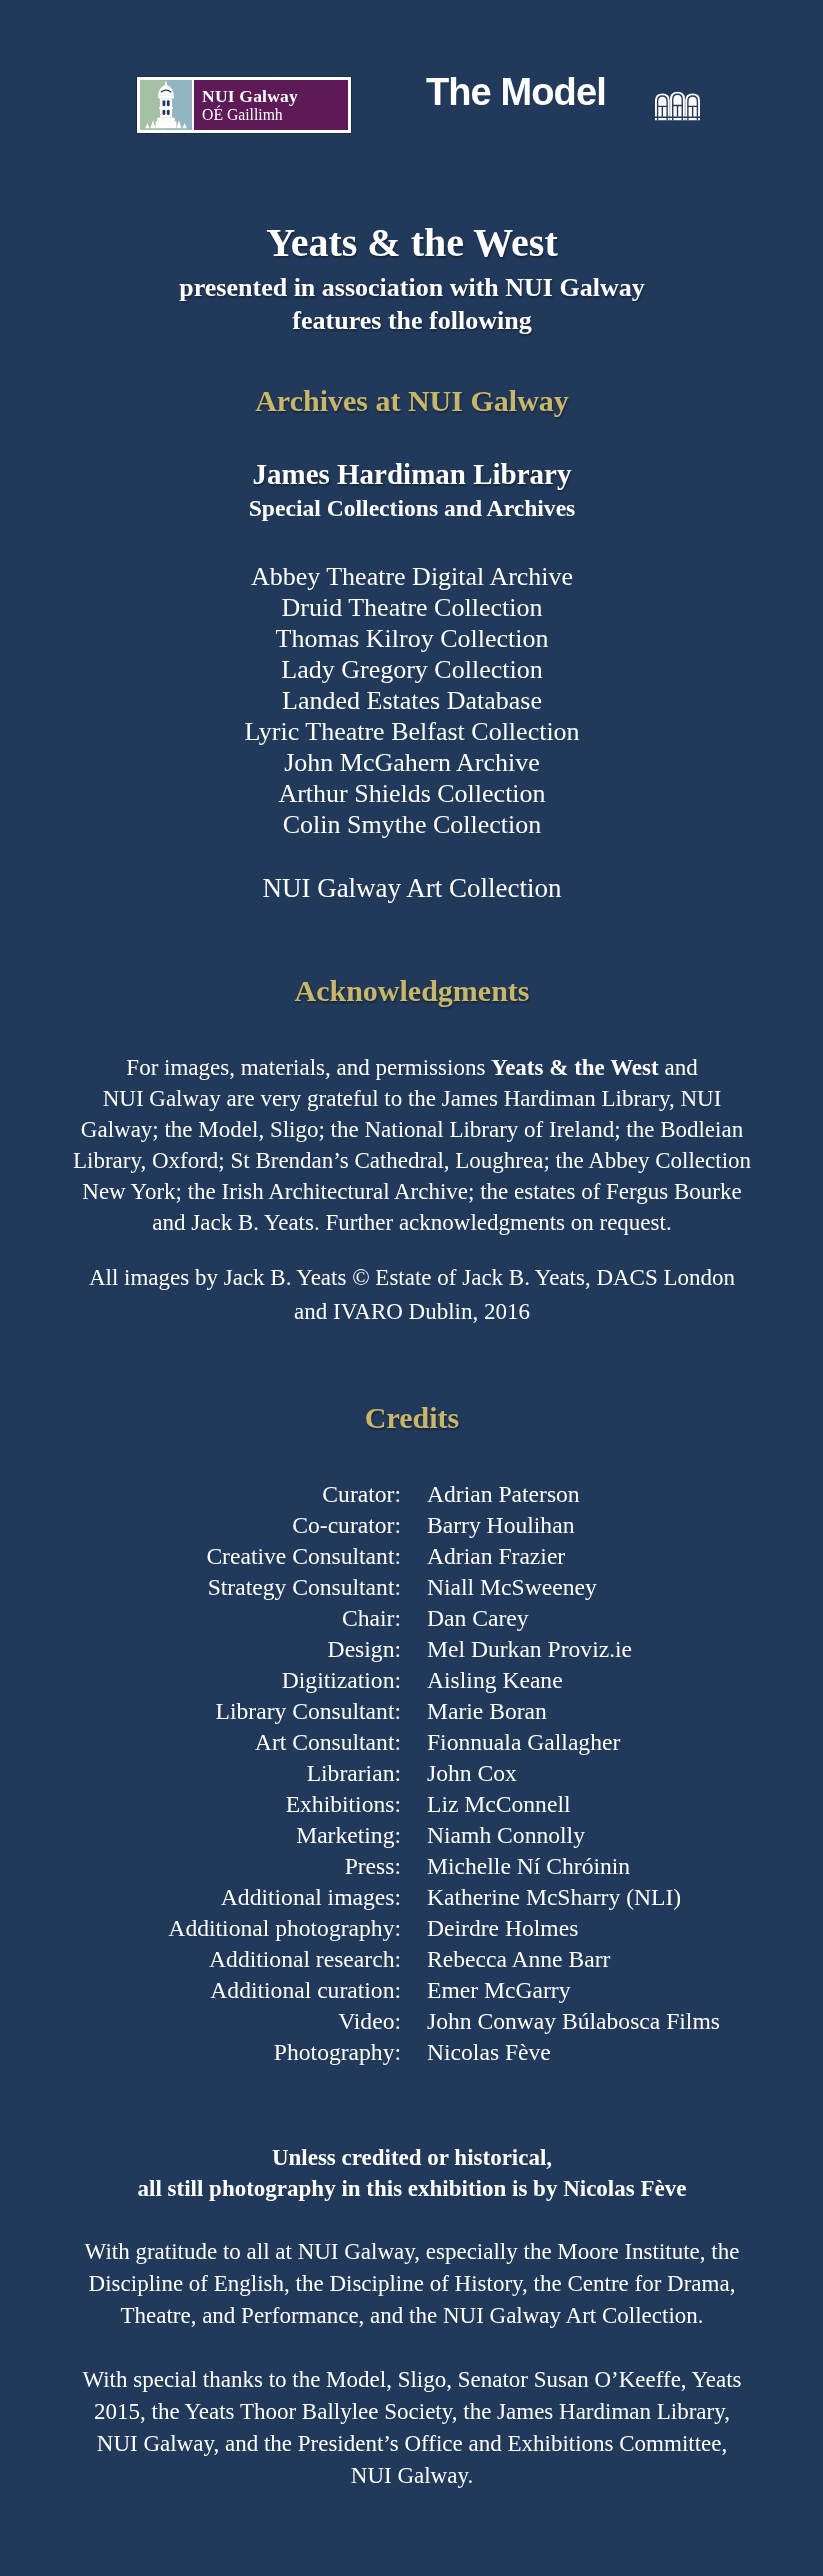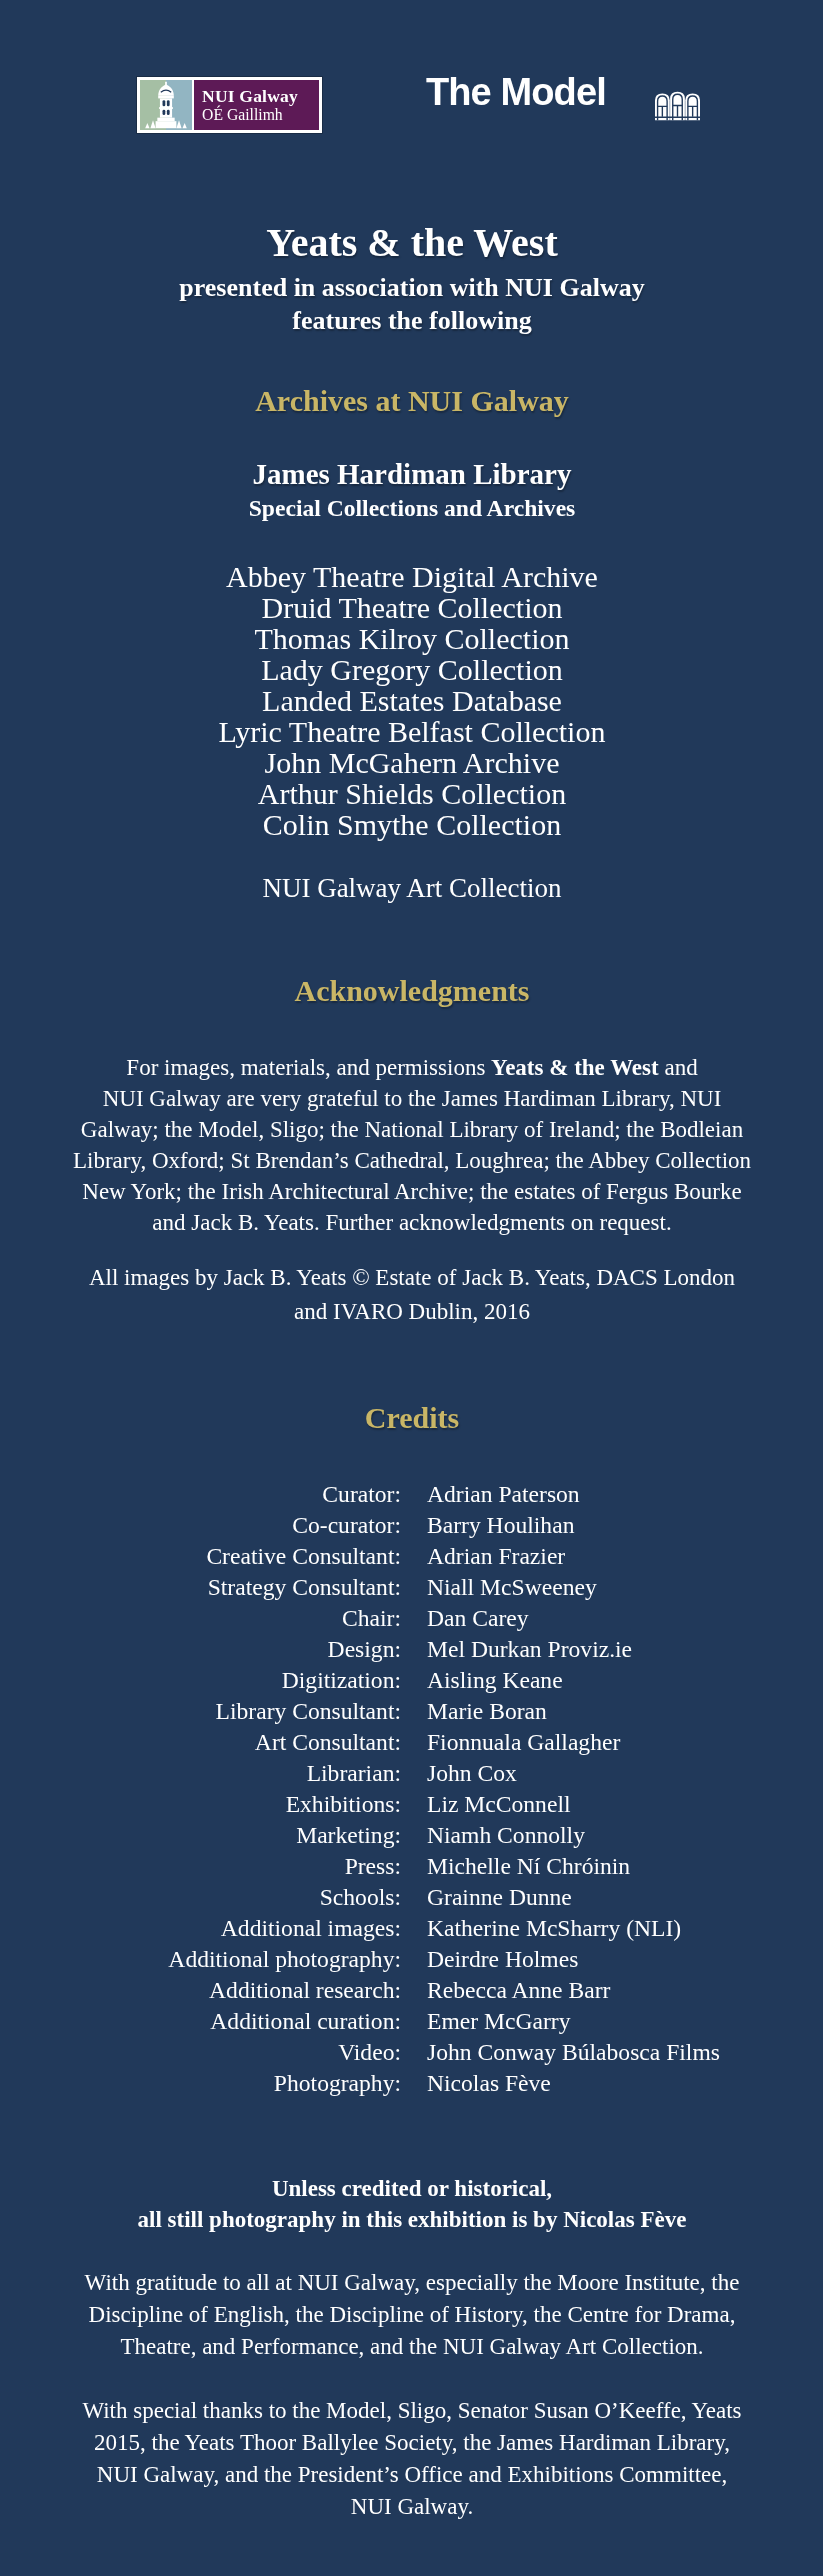--- a/index.html
+++ b/index.html
@@ -4,21 +4,21 @@
 <style>
   html,body { margin:0; padding:0; background:#21395a; }
   .page {
     position:relative; width:824px; height:2576px; overflow:hidden;
     background:#21395a; color:#ffffff;
     font-family:"Liberation Serif","DejaVu Serif",serif;
     text-align:center;
   }
   
   .nui-logo {
-    position:absolute; left:137px; top:77px; width:185px; height:56px;
+    position:absolute; left:137px; top:77px; width:214px; height:56px;
     background:#ffffff; padding:2.6px; box-sizing:border-box;
     display:flex; gap:2.6px; cursor:pointer;
     box-shadow:0 0 0 0.9px rgba(0,0,0,0.25);
   }
   .nui-logo-left { width:52px; height:100%; position:relative; flex:0 0 52px; }
   .nui-logo-left svg { display:block; width:100%; height:100%; }
   .nui-logo-right {
     flex:1; background:#5d1a56; color:#ffffff; text-align:left;
     display:flex; flex-direction:column; justify-content:center; padding-left:7.9px;
   }
@@ -40,21 +40,21 @@
   .subtitle { font-size:26px; line-height:33px; font-weight:bold; margin-top:3.5px;
     text-shadow:0.9px 1.7px 1.7px rgba(0,0,0,0.3); }
   .gold-heading {
     color:#c9b666; font-size:30px; line-height:38px; font-weight:bold;
     text-shadow:0.9px 1.7px 1.7px rgba(0,0,0,0.3);
   }
   .heading-archives { margin-top:45px; }
   .lib-title { font-size:29px; line-height:37px; font-weight:bold; margin-top:36px;
     text-shadow:0.9px 1.7px 1.7px rgba(0,0,0,0.3); }
   .lib-subtitle { font-size:23.6px; line-height:31px; font-weight:bold; }
-  .collections { margin-top:37px; font-size:30px; }
+  .collections { margin-top:37px; font-size:26px; }
   .collection-line { line-height:31px; }
   .art-collection { margin-top:33px; font-size:27px; line-height:31px; }
   .heading-ack { margin-top:68px; }
   .ack-body { margin-top:42px; font-size:23px; }
   .ack-line { line-height:31px; }
   .images-note { margin-top:23px; font-size:23px; }
   .images-note .ack-line { line-height:34px; }
   .heading-credits { margin-top:70px; }
   .credits-list { margin-top:42px; font-size:23.6px; }
   .credit-row { display:flex; line-height:31px; }
@@ -207,24 +207,20 @@
       </div>
       <div class="credit-row">
         <span class="credit-role">Marketing:</span>
         <span class="credit-name">Niamh Connolly</span>
       </div>
       <div class="credit-row">
         <span class="credit-role">Press:</span>
         <span class="credit-name">Michelle Ní Chróinin</span>
       </div>
       <div class="credit-row">
-        <span class="credit-role">Schools:</span>
-        <span class="credit-name">Grainne Dunne</span>
-      </div>
-      <div class="credit-row">
         <span class="credit-role">Additional images:</span>
         <span class="credit-name">Katherine McSharry (NLI)</span>
       </div>
       <div class="credit-row">
         <span class="credit-role">Additional photography:</span>
         <span class="credit-name">Deirdre Holmes</span>
       </div>
       <div class="credit-row">
         <span class="credit-role">Additional research:</span>
         <span class="credit-name">Rebecca Anne Barr</span>

